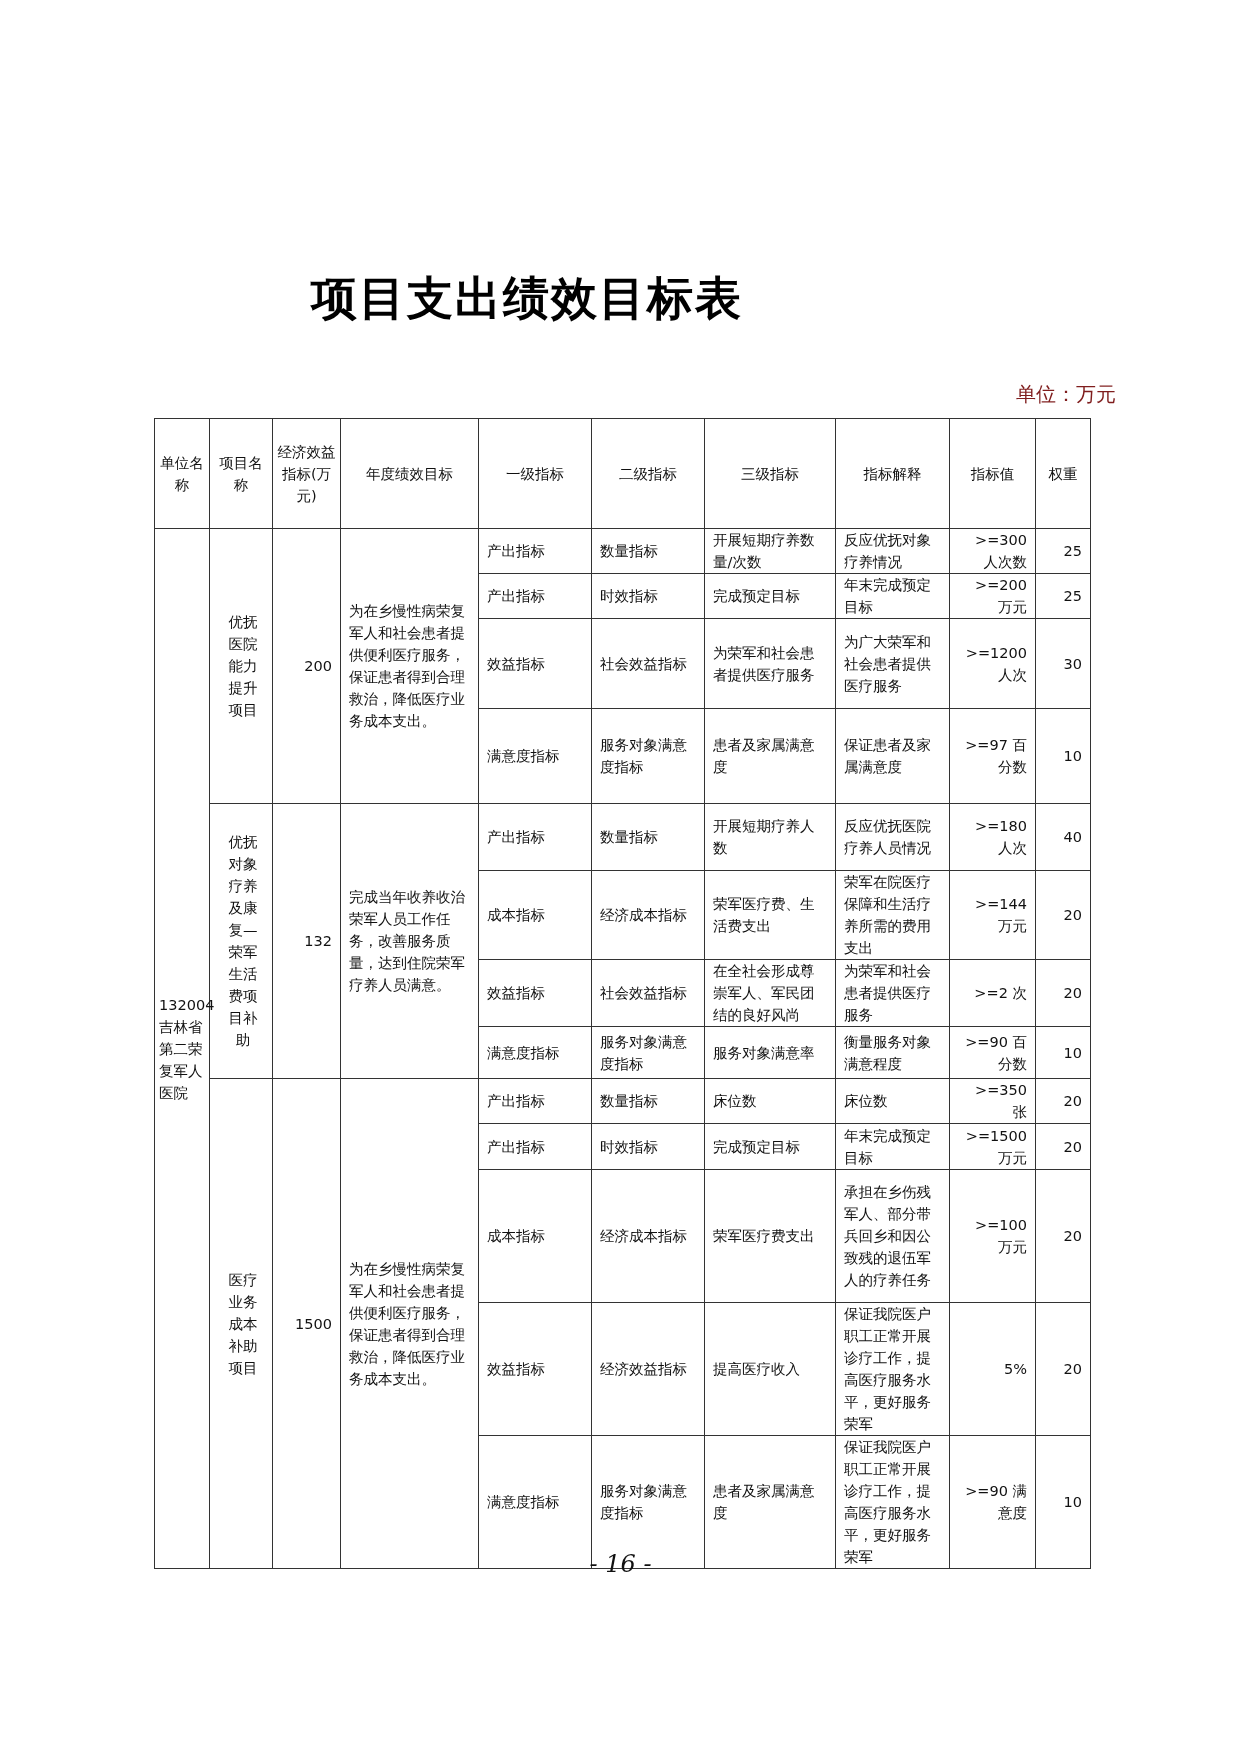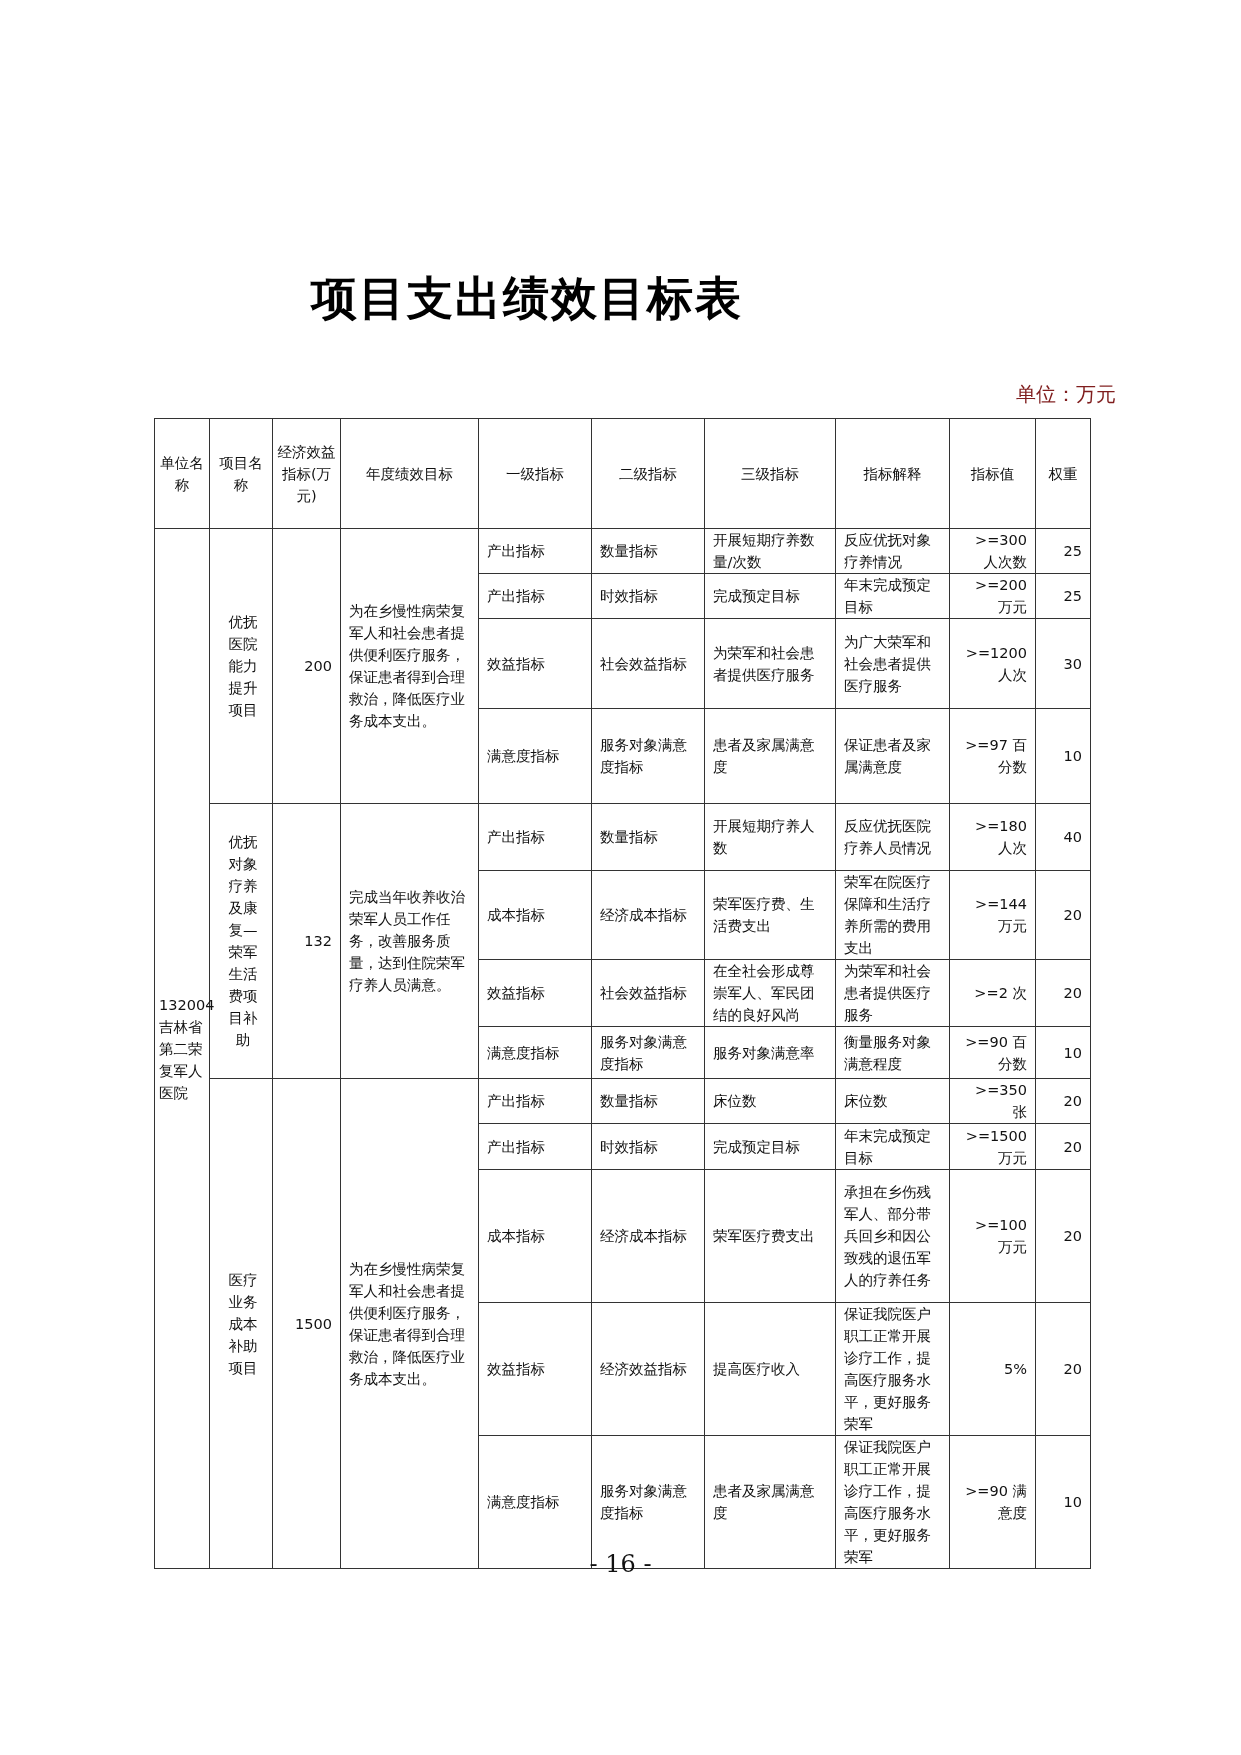--- a/index.html
+++ b/index.html
@@ -12,21 +12,21 @@
   table.perf { position: absolute; top: 418px; left: 154px; width: 936px;
                border-collapse: collapse; table-layout: fixed; font-size: 14.5px; line-height: 22px; }
   table.perf td, table.perf th { border: 1.5px solid #333; padding: 0 8px; vertical-align: middle; font-weight: normal; }
   table.perf th { text-align: center; }
   .c { text-align: left; }
   .r { text-align: right; }
   .l { text-align: left; }
   .vname { text-align: center; padding-left: 12px !important; }
   .unitcell { padding: 0 4px !important; }
   .pagenum { position: absolute; top: 1550px; left: 0; width: 1241px; text-align: center;
-             font-family: "DejaVu Serif", "Liberation Serif", serif; font-size: 24px; color: #111; }
+             font-family: "DejaVu Serif", "Liberation Serif", serif; font-size: 24px; color: #111; font-style: italic; }
 </style>
 </head>
 <body>
 
 <div class="title">项目支出绩效目标表</div>
 <div class="unit">单位：万元</div>
 
 <table class="perf">
   <colgroup>
     <col style="width:55px">

